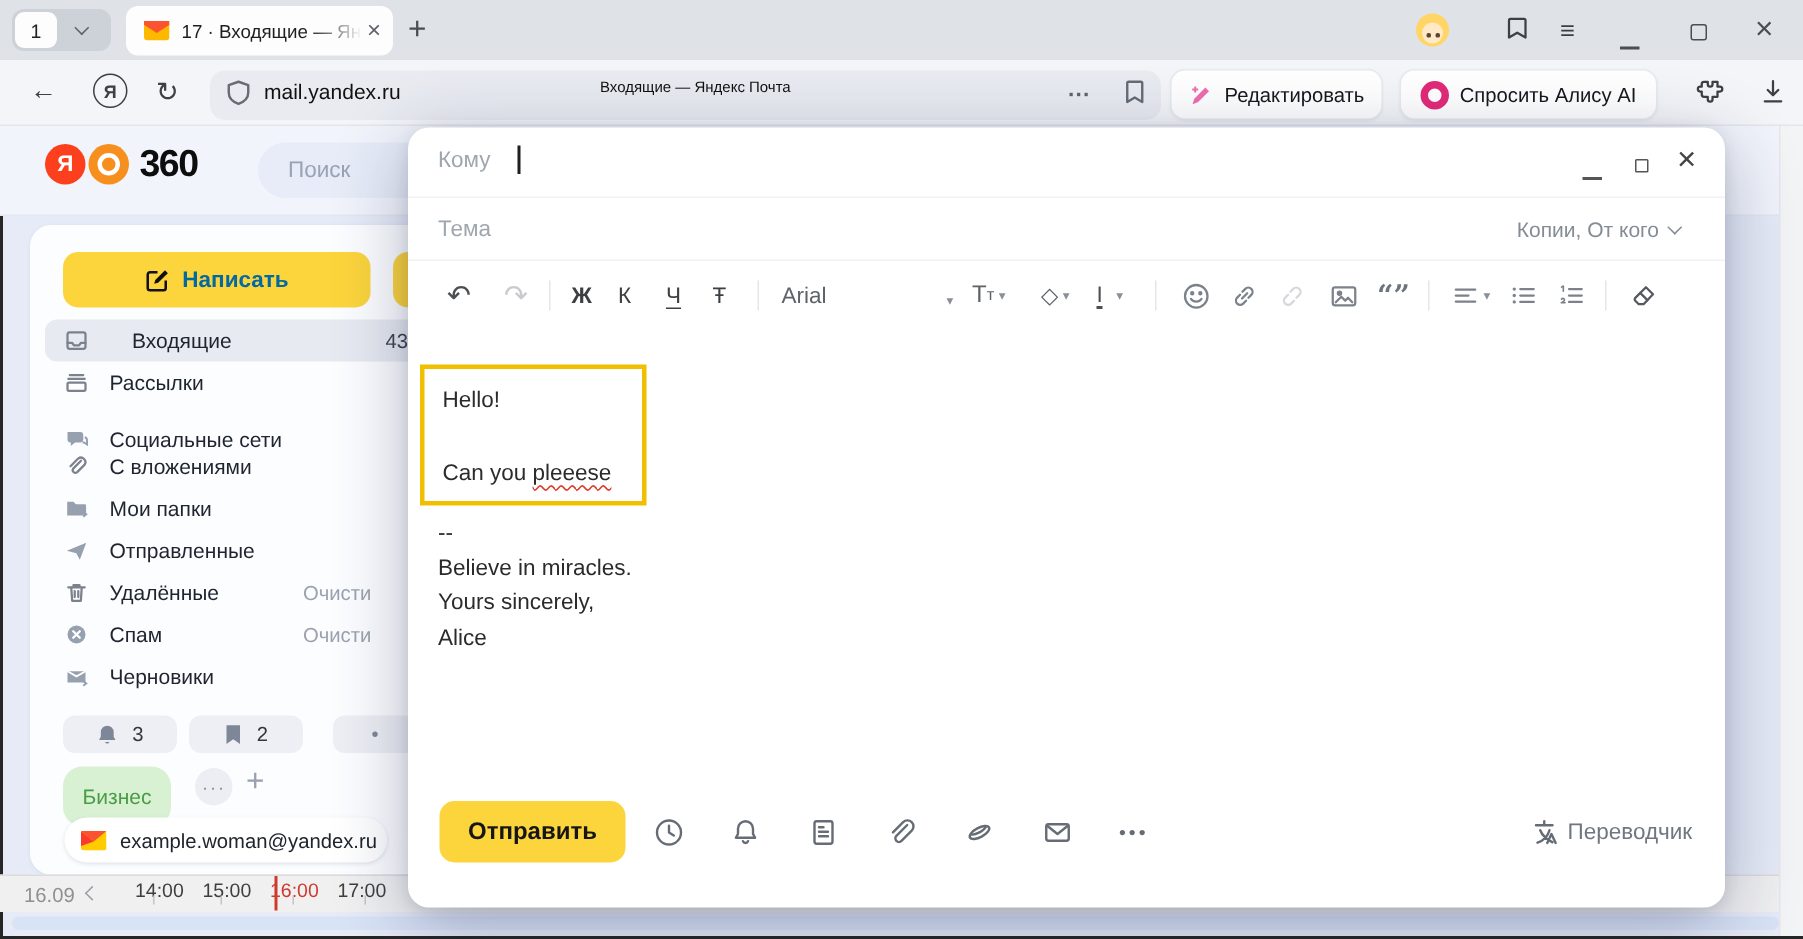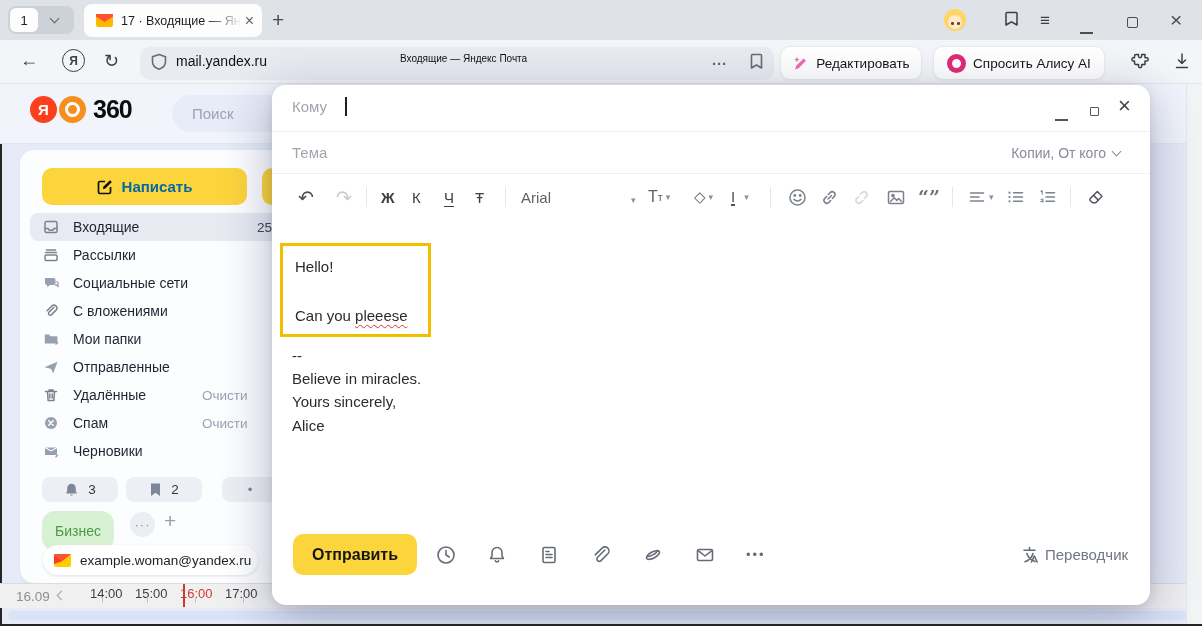--- a/index.html
+++ b/index.html
@@ -34,21 +34,21 @@
   .mailtop { left:0; top:84px; width:1202px; height:60px; background:#f1f4fb; border-bottom:1px solid #e3e7f2; }
   .logo-circ { top:96px; width:27px; height:27px; border-radius:50%; color:#fff; display:flex; align-items:center; justify-content:center; font-weight:bold; }
   .circ-ring { position:absolute; inset:6px; border:3.5px solid #fff; border-radius:50%; }
   .logo-360 { left:93px; top:95px; font-size:25px; font-weight:800; color:#0d0d0d; letter-spacing:-1px; }
   .searchbox { left:172px; top:95px; width:110px; height:37px; background:#e7ecf8; border-radius:19px 0 0 19px; color:#9aa3b5; font-size:15px; display:flex; align-items:center; padding-left:20px; }
 
   .panel { left:20px; top:150px; width:260px; height:433px; background:#fcfdff; border-radius:14px 0 0 14px; box-shadow:0 1px 3px rgba(80,90,130,.08); }
   .compose-btn { left:42px; top:168px; width:205px; height:37px; background:#fcd53c; border-radius:10px; display:flex; align-items:center; justify-content:center; gap:9px; font-size:15px; font-weight:bold; color:#0369a1; }
   .compose-btn2 { left:262px; top:168px; width:26px; height:37px; background:#fcd53c; border-radius:10px; }
   .frow { left:30px; width:250px; height:28px; display:flex; align-items:center; font-size:14px; color:#1f2530; }
-  .frow.sel { background:#e7eaf1; border-radius:8px; }
+  .frow.sel { background:#e7eaf1; border-radius:8px;gap:15px; }
   .frow .fic { width:16px; height:16px; margin:0 14px 0 13px; flex:none; }
   .frow .cnt { margin-left:auto; margin-right:8px; font-size:13.5px; color:#3d4450; }
   .frow .act { position:absolute; left:172px; font-size:13.5px; color:#9ba3b0; }
   .bpill { top:477px; height:25px; background:#edeff4; border-radius:8px; display:flex; align-items:center; justify-content:center; gap:9px; font-size:13.5px; color:#33383f; }
   .tag { left:42px; top:511px; height:40px; padding:0 13px; background:#d9f1d3; border-radius:13px; display:flex; align-items:center; font-size:14px; color:#4a9b44; }
   .dotcirc { left:130px; top:512px; width:25px; height:25px; background:#eceef3; border-radius:50%; display:flex; align-items:center; justify-content:center; color:#8b93a3; font-size:13px; letter-spacing:1px; }
   .plusbtn { left:164px; top:509px; font-size:21px; color:#98a1b0; }
   .acct { left:43px; top:545px; width:215px; height:30px; background:#fff; border-radius:15px; box-shadow:0 1px 3px rgba(60,70,110,.15); display:flex; align-items:center; gap:9px; padding-left:11px; font-size:13.5px; color:#20242b; }
 
   .timeline { left:0; top:583px; width:1202px; height:25px; background:#f0f0f1; border-top:1px solid #dcdcdd; }
@@ -179,30 +179,30 @@
       </svg>
     <span>Написать</span>
   </div>
 
   <div class="abs frow sel" style="top:213px">
     <svg class="sv fic" viewBox="0 0 16 16">
         <rect x="2" y="2.5" width="12" height="11" rx="1.5"></rect>
         <path d="M2 9.5h3l1.3 1.8h3.4L11 9.5h3"></path>
       </svg>
     <span>Входящие</span>
-    <span class="cnt">25</span>
+    <span class="cnt">43</span>
   </div>
   <div class="abs frow" style="top:241px">
     <svg class="sv fic" viewBox="0 0 16 16">
         <path d="M3.5 3h9M2.5 5.5h11"></path>
         <rect x="2" y="8" width="12" height="5.5" rx="1"></rect>
       </svg>
     <span>Рассылки</span>
   </div>
-  <div class="abs frow" style="top:269px">
+  <div class="abs frow" style="top:279px">
     <svg class="fic" viewBox="0 0 16 16">
         <path d="M2 3h8.5a2 2 0 0 1 2 2v3a2 2 0 0 1-2 2H7l-2.8 2.3V10H4a2 2 0 0 1-2-2z" fill="#96a0af"></path>
         <path d="M13.5 6.5a2 2 0 0 1 1.5 2v2.8L13 10h-1" fill="none" stroke="#96a0af" stroke-width="1.3"></path>
       </svg>
     <span>Социальные сети</span>
   </div>
   <div class="abs frow" style="top:297px">
     <svg class="sv fic" viewBox="0 0 16 16">
         <path d="M11 4.2 5.8 9.4a1.8 1.8 0 0 0 2.5 2.5l5-5a3 3 0 0 0-4.2-4.2L4 7.8"></path>
       </svg>

